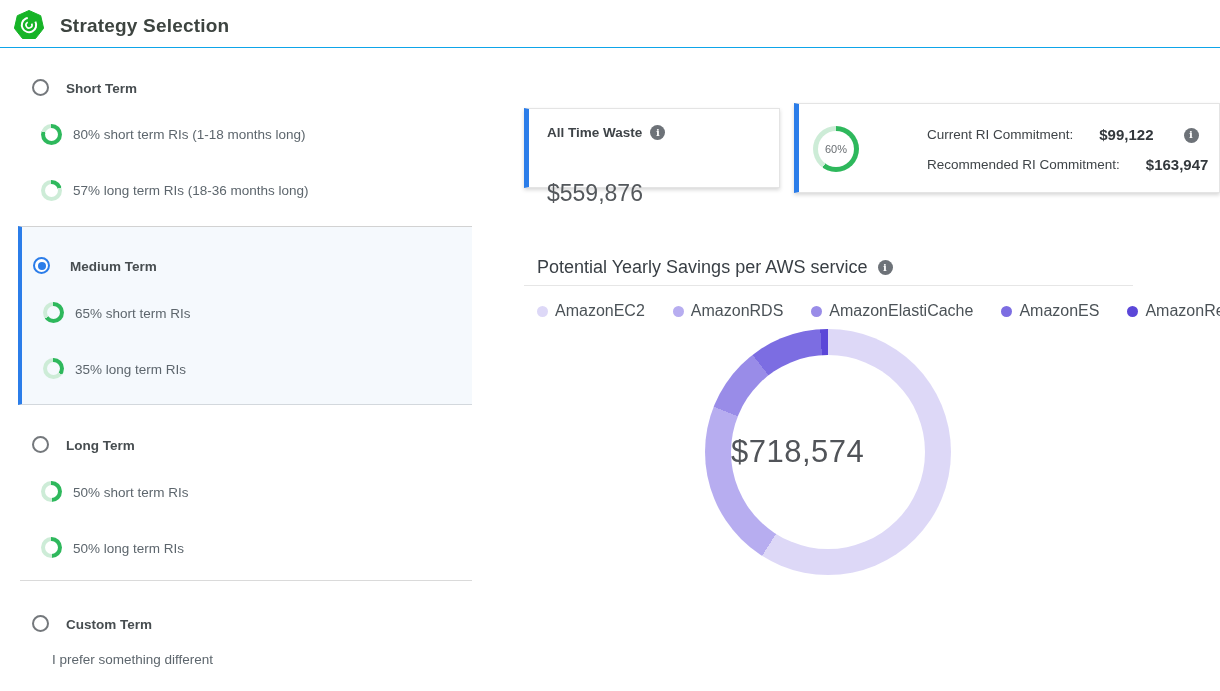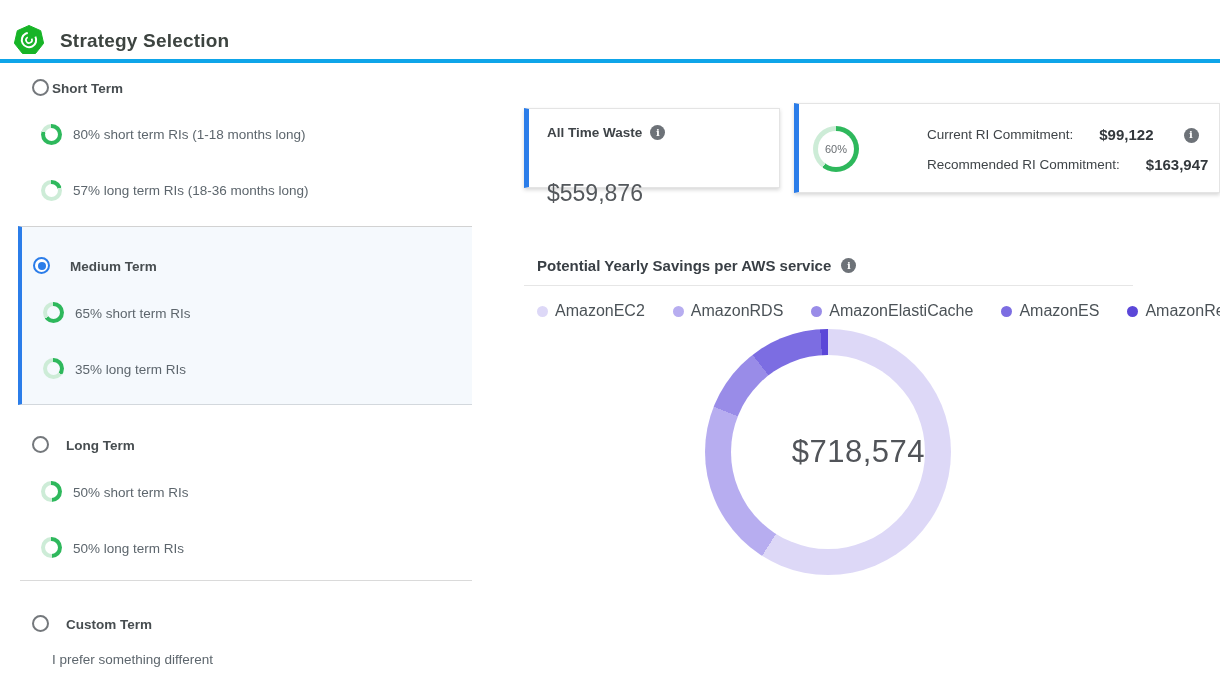--- a/index.html
+++ b/index.html
@@ -1,21 +1,21 @@
 <!DOCTYPE html>
 <html><head>
 <meta charset="utf-8">
 <style>
   * { margin:0; padding:0; box-sizing:border-box; }
   html,body { background:#fff; }
   body { font-family:"Liberation Sans","DejaVu Sans",sans-serif; color:#474d50; }
   .page { position:relative; width:1220px; height:691px; background:#fff; overflow:hidden; }
 
   
-  .header { position:absolute; left:0; top:0; width:1220px; height:48px; border-bottom:4px solid #0ea5e9; background:#fff;margin-top:15px; }
+  .header { position:absolute; left:0; top:0; width:1220px; height:48px; border-bottom:1px solid #0ea5e9; background:#fff; }
   .logo { position:absolute; left:14px; top:10px; width:30px; height:30px; }
   .page-title { position:absolute; left:60px; top:15px; font-size:19px; font-weight:700; color:#3d4440; letter-spacing:.2px; }
 
   
   .section { position:absolute; left:0; width:472px; }
   .radio { position:absolute; width:17px; height:17px; border:2px solid #74787c; border-radius:50%; background:#fff; }
   .radio.checked { border-color:#2b7de9; }
   .radio.checked::after { content:""; position:absolute; left:2.5px; top:2.5px; width:8px; height:8px; border-radius:50%; background:#2b7de9; }
   .section-label { position:absolute; font-size:13.5px; font-weight:700; color:#474d50; line-height:17px; }
   .opt-label { position:absolute; font-size:13.5px; color:#5d666d; line-height:15px; }
@@ -42,48 +42,48 @@
   .card-commit { left:794px; top:103px; width:426px; height:90px; }
   .commit-ring { position:absolute; left:14px; top:22px; width:46px; height:46px; border-radius:50%; }
   .commit-ring .hole { position:absolute; left:5px; top:5px; width:36px; height:36px; border-radius:50%; background:#fff;
                        display:flex; align-items:center; justify-content:center; font-size:11px; color:#6a6f73; }
   .commit-rows { position:absolute; left:128px; top:21px; display:flex; flex-direction:column; gap:10px; }
   .commit-row { display:flex; align-items:center; gap:24px; font-size:13.5px; color:#3f4448; line-height:20px; white-space:nowrap; }
   .commit-value { font-size:15px; font-weight:700; color:#33383c; margin-left:2px; margin-right:6px; }
 
   
   .chart-title-row { position:absolute; left:537px; top:257px; display:flex; align-items:center; gap:10px; }
-  .chart-title { font-size:15px; font-weight:700; color:#393f45; }
+  .chart-title { font-size:18px; font-weight:400; color:#393f45; }
   .chart-divider { position:absolute; left:524px; top:285px; width:609px; height:0; border-top:1px solid #e6e6e6; }
   .legend { position:absolute; left:537px; top:302px; display:flex; gap:28px; }
   .legend-item { display:flex; align-items:center; gap:7px; }
   .legend-dot { width:11px; height:11px; border-radius:50%; flex:0 0 auto; }
   .legend-label { font-size:16px; color:#4b5257; white-space:nowrap; }
   .donut { position:absolute; left:705px; top:329px; width:246px; height:246px; border-radius:50%; }
   .donut .hole { position:absolute; left:26px; top:26px; width:194px; height:194px; border-radius:50%; background:#fff;
-                 display:flex; align-items:center; justify-content:flex-end; }
+                 display:flex; align-items:center; justify-content:flex-start; }
   .donut-total { font-size:31px; color:#515459; letter-spacing:.5px; }
 </style>
 </head>
 <body>
 
 <div class="page">
 
   <div class="header">
     <svg class="logo" viewBox="0 0 30 30">
       <polygon points="15,0.5 26.7,5.7 29.6,18.3 21.5,28.5 8.5,28.5 0.4,18.3 3.3,5.7" fill="#17b427" stroke="#17b427" stroke-width="1" stroke-linejoin="round"></polygon>
       <circle cx="15" cy="15" r="7.2" fill="none" stroke="#ffffff" stroke-width="2" stroke-dasharray="36 10" transform="rotate(-28 15 15)"></circle>
       <circle cx="15" cy="15" r="3" fill="none" stroke="#ffffff" stroke-width="1.6" stroke-dasharray="14 5" transform="rotate(-28 15 15)"></circle>
     </svg>
     <div class="page-title">Strategy Selection</div>
   </div>
 
   <div class="section">
     <span class="radio" style="left:32px; top:79px;"></span>
-    <span class="section-label" style="left:52px; top:80px;">Short Term</span>
+    <span class="section-label" style="left:66px; top:80px;">Short Term</span>
     <span class="ring" style="left: 41px; top: 124px; background: conic-gradient(rgb(46, 184, 92) 0deg, rgb(46, 184, 92) 80%, rgb(205, 236, 215) 80%, rgb(205, 236, 215) 100%);">
         <span class="hole"></span>
       </span>
     <span class="opt-label" style="left:73px; top:127px;">80% short term RIs (1-18 months long)</span>
     <span class="ring" style="left: 41px; top: 180px; background: conic-gradient(rgb(46, 184, 92) 0deg, rgb(46, 184, 92) 20%, rgb(205, 236, 215) 20%, rgb(205, 236, 215) 100%);">
         <span class="hole"></span>
       </span>
     <span class="opt-label" style="left:73px; top:183px;">57% long term RIs (18-36 months long)</span>
   </div>
 

